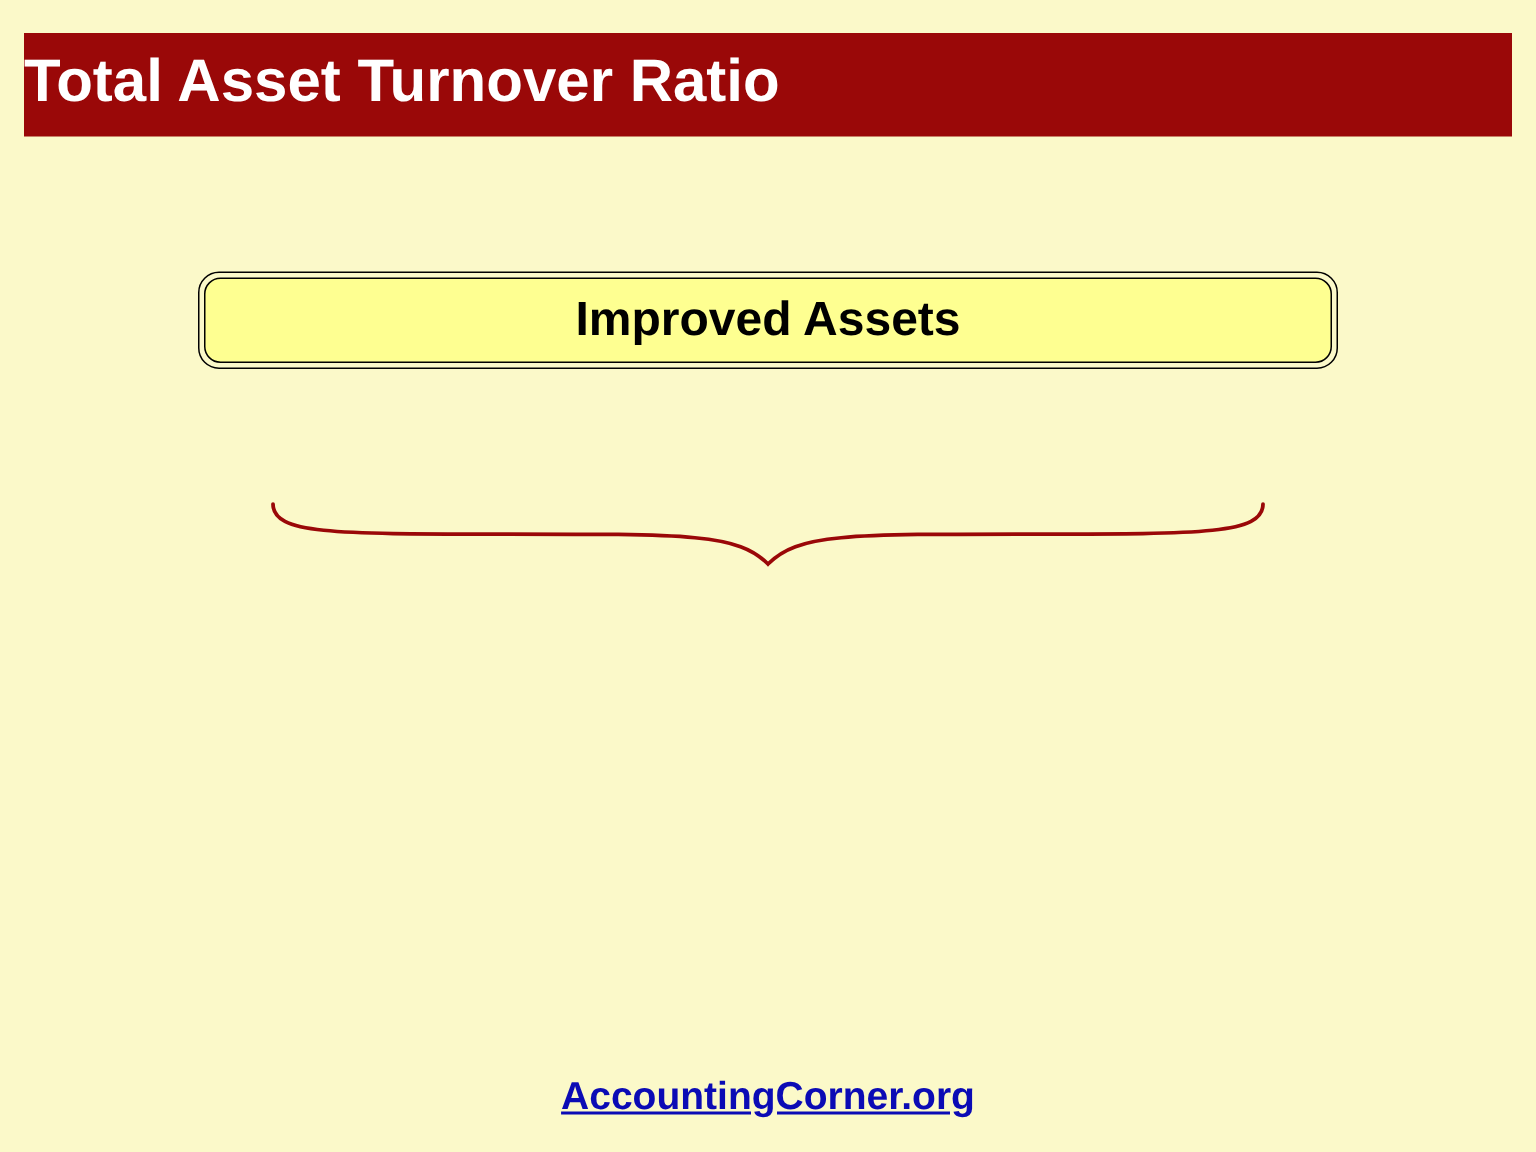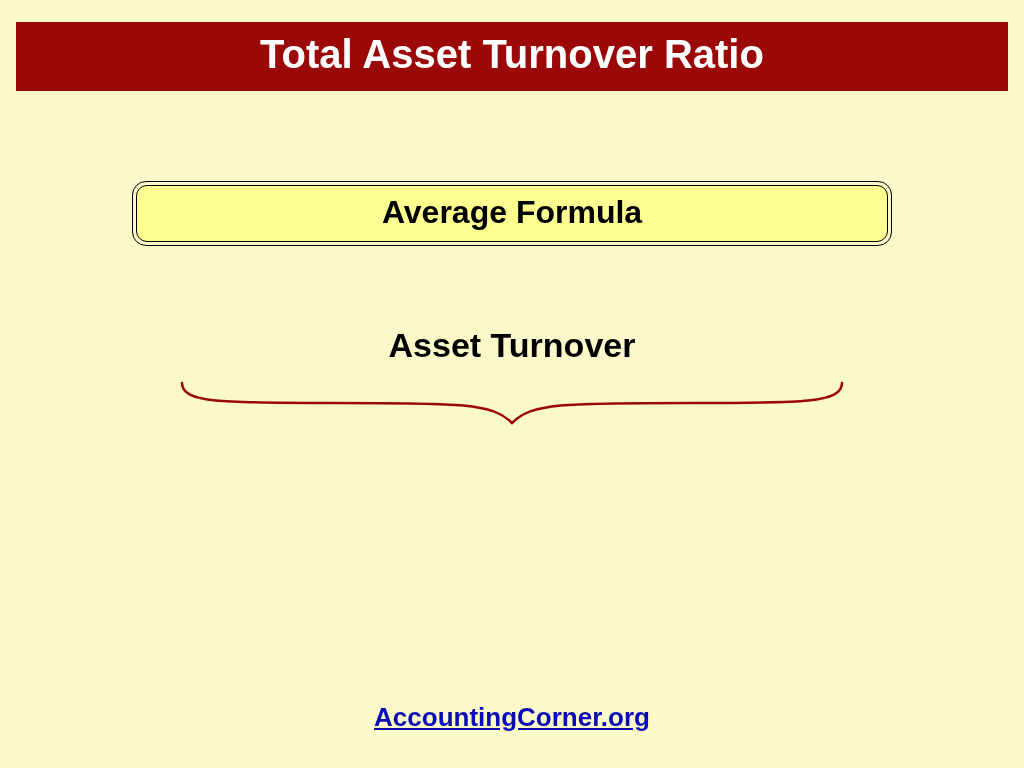--- a/index.html
+++ b/index.html
@@ -7,21 +7,21 @@
   body {
     background: #fbf9c9;
     font-family: "Comic Sans MS", "Comic Sans", cursive, sans-serif;
     position: relative;
   }
   .title-bar {
     background: #9a0808;
     color: #ffffff;
     font-weight: bold;
     font-size: 40px;
-    text-align: center;
+    text-align: left;
     padding: 10px 0 14px 0;
     margin: 22px 16px 0 16px;
   }
   .subheading-wrap {
     margin: 90px auto 0 auto;
     width: 760px;
     position: relative;
   }
   .subheading-outer {
     border: 1px solid #000;
@@ -54,21 +54,21 @@
   .formula-bottom {
     font-weight: bold;
     font-size: 34px;
     color: #000;
     line-height: 1.35;
     max-width: 840px;
     margin: 6px auto 0 auto;
   }
   .footer-link {
     position: absolute;
-    bottom: 35px;
+    bottom: 22px;
     left: 0;
     width: 100%;
     text-align: center;
   }
   .footer-link a {
     color: #0b0bb5;
     font-weight: bold;
     font-size: 26px;
     text-decoration: underline;
     font-family: "Comic Sans MS", "Comic Sans", cursive, sans-serif;
@@ -76,26 +76,25 @@
 </style>
 </head>
 <body>
 
 <div class="title-bar">
   <span>Total Asset Turnover Ratio</span>
 </div>
 
 <div class="subheading-wrap">
   <div class="subheading-outer">
-    <div class="subheading-inner">Average Formula</div>
+    <div class="subheading-inner">Improved Assets</div>
   </div>
 </div>
 
 <div class="formula-area">
-  <div class="formula-top">Asset Turnover</div>
 
   <svg class="brace-svg" width="700" height="60" viewBox="0 0 700 60">
     <path d="M 20 10
              C 20 30, 60 30, 170 30
              C 300 30, 330 30, 350 50
              C 370 30, 400 30, 530 30
              C 640 30, 680 30, 680 10" fill="none" stroke="#9a0808" stroke-width="2.5" stroke-linecap="round"></path>
   </svg>
 
 </div>

